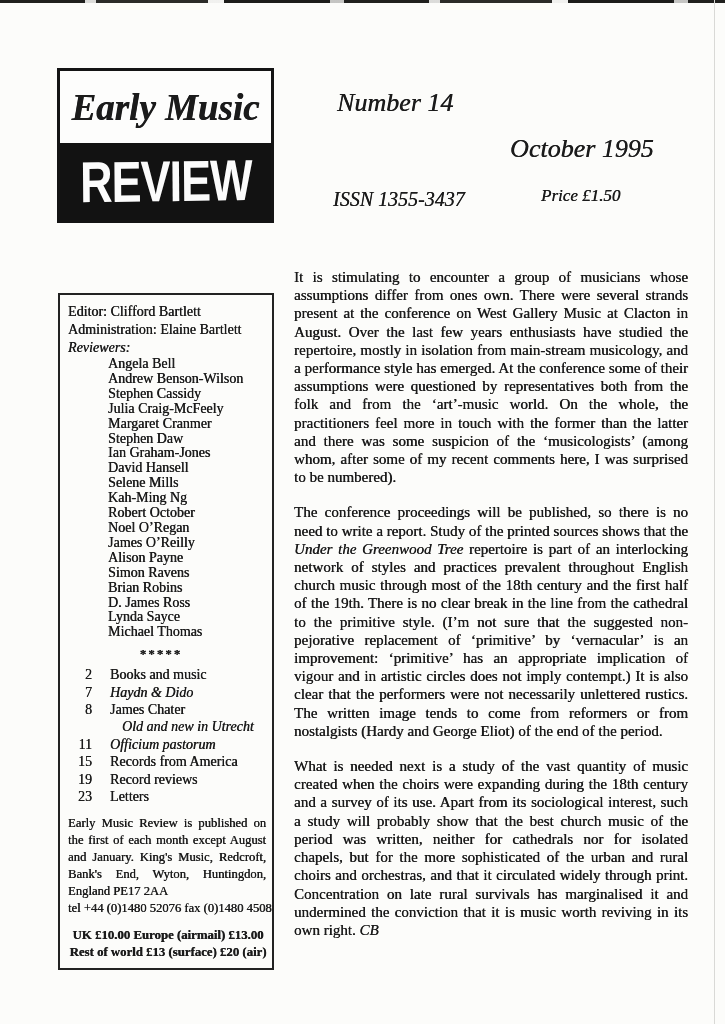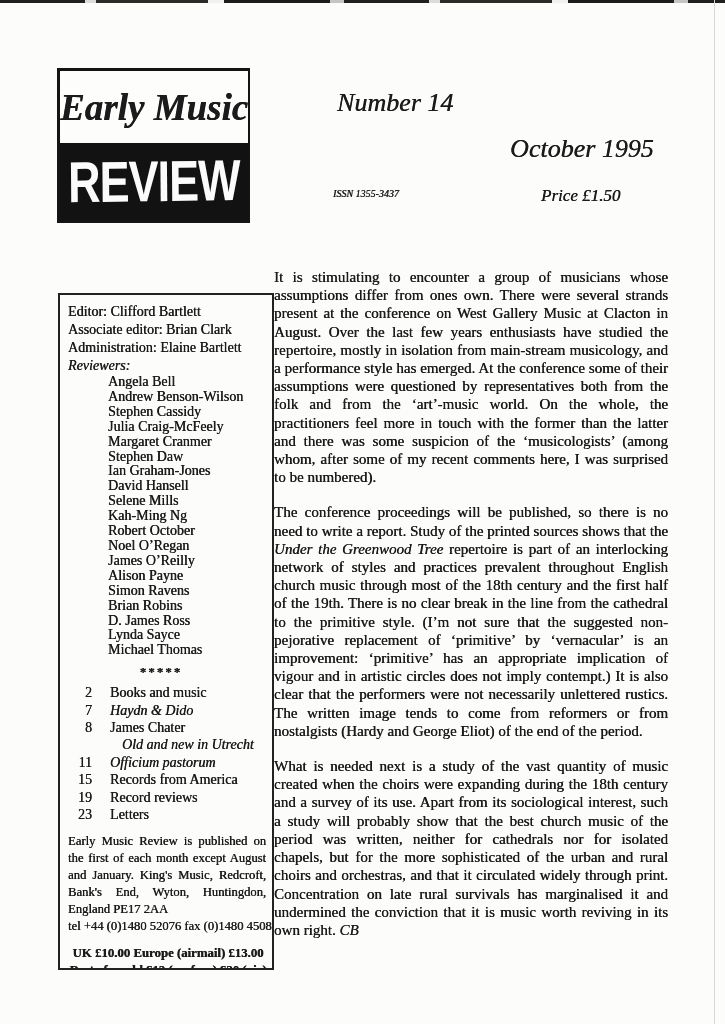--- a/index.html
+++ b/index.html
@@ -21,21 +21,21 @@
       #2b2b29 96px 208px, rgba(32,32,30,.05) 208px 224px,
       #1c1c1a 224px 330px, rgba(32,32,30,.25) 330px 344px);
   }
   .scan-right{
     position:absolute;top:0;bottom:0;right:10px;width:1px;
     background:#d9d9d6;
   }
 
   
   .logo-box{
-    position:absolute;left:57px;top:68px;width:193px;height:155px;
+    position:absolute;left:57px;top:68px;width:217px;height:155px;
     border:3px solid #141414;box-sizing:border-box;
     display:grid;grid-template-rows:72px 1fr;
     background:#fff;
   }
   .logo-top{
     display:flex;align-items:center;justify-content:center;
     background:#fdfdfc;
   }
   .logo-script{
     font-style:italic;font-size:37px;letter-spacing:0px;
@@ -46,21 +46,21 @@
     background:#121212;display:flex;align-items:center;justify-content:center;
   }
   .logo-review{
     color:#fbfbfb;font-family:"Liberation Sans", sans-serif;
     font-weight:bold;font-size:45px;letter-spacing:-1px;
     transform:scaleY(1.28) rotate(-0.6deg);transform-origin:center;
     white-space:nowrap;
   }
   .mast-issue{position:absolute;left:337px;top:88px;font-style:italic;font-size:26px;white-space:nowrap;}
   .mast-date{position:absolute;left:510px;top:86px;font-style:italic;font-size:26px;white-space:nowrap;margin-top:48px;}
-  .mast-issn{position:absolute;left:333px;top:188px;font-style:italic;font-size:10px;white-space:nowrap;}
+  .mast-issn{position:absolute;left:333px;top:188px;font-style:italic;font-size:20px;white-space:nowrap;}
   .mast-price{position:absolute;left:541px;top:186px;font-style:italic;font-size:17px;white-space:nowrap;}
 
   
   .sidebar{
     position:absolute;left:58px;top:293px;width:216px;height:677px;
     border:2px solid #222;box-sizing:border-box;
     padding:8px 4px 0 8px;overflow:hidden;
     font-size:14px;line-height:18px;
   }
   .staff-line{white-space:nowrap;}
@@ -79,21 +79,21 @@
     text-align:justify;padding-right:2px;
   }
   .imprint-tel{font-size:12.6px;line-height:17px;white-space:nowrap;}
   .subscription{
     margin-top:10px;text-align:center;font-weight:bold;
     font-size:12.8px;line-height:16.5px;
   }
 
   
   .article{
-    position:absolute;left:274px;top:268px;width:394px;
+    position:absolute;left:294px;top:268px;width:394px;
     font-size:15px;line-height:18.2px;text-align:justify;
   }
   .article p{margin:0 0 17px 0;}
   .article .it{font-style:italic;}
 </style>
 </head>
 <body>
 
 <div class="page">
 
@@ -111,21 +111,20 @@
     </div>
     <span class="mast-issue ink">Number 14</span>
     <span class="mast-date ink">October 1995</span>
     <span class="mast-issn ink">ISSN 1355-3437</span>
     <span class="mast-price ink">Price £1.50</span>
   </header>
 
   <aside class="sidebar ink">
     <div id="staff-list">
         <div class="staff-line">Editor: Clifford Bartlett</div>
-        <div class="staff-line">Associate editor: Brian Clark</div>
         <div class="staff-line">Administration: Elaine Bartlett</div>
       </div>
     <div class="reviewers-label">Reviewers:</div>
     <div id="reviewer-list">
         <div class="reviewer">Angela Bell</div>
         <div class="reviewer">Andrew Benson-Wilson</div>
         <div class="reviewer">Stephen Cassidy</div>
         <div class="reviewer">Julia Craig-McFeely</div>
         <div class="reviewer">Margaret Cranmer</div>
         <div class="reviewer">Stephen Daw</div>

